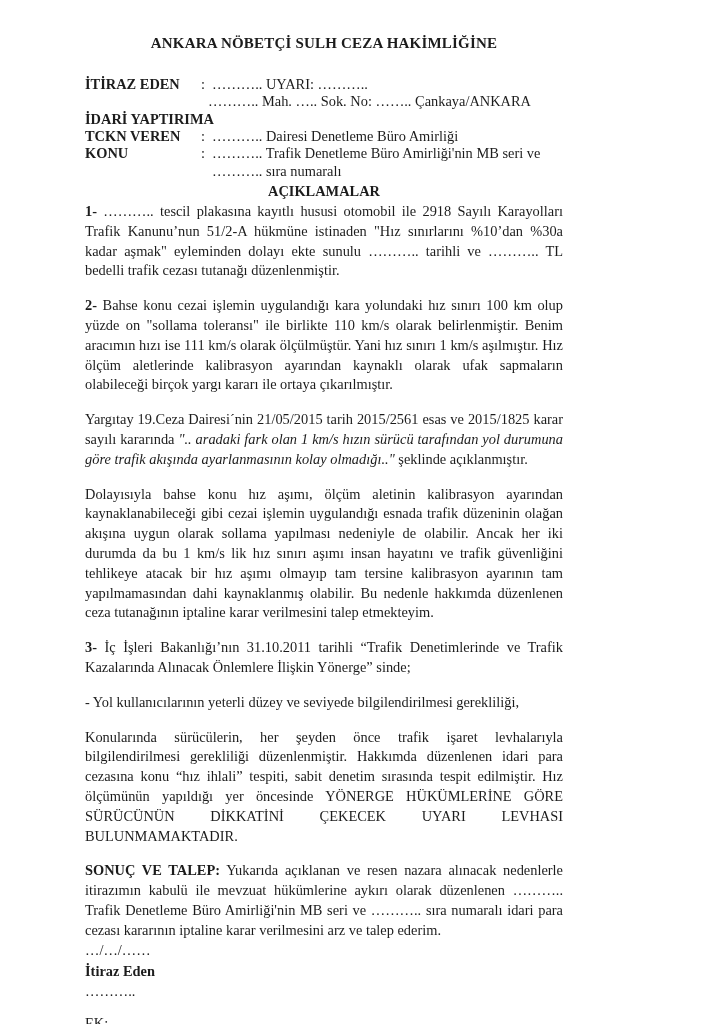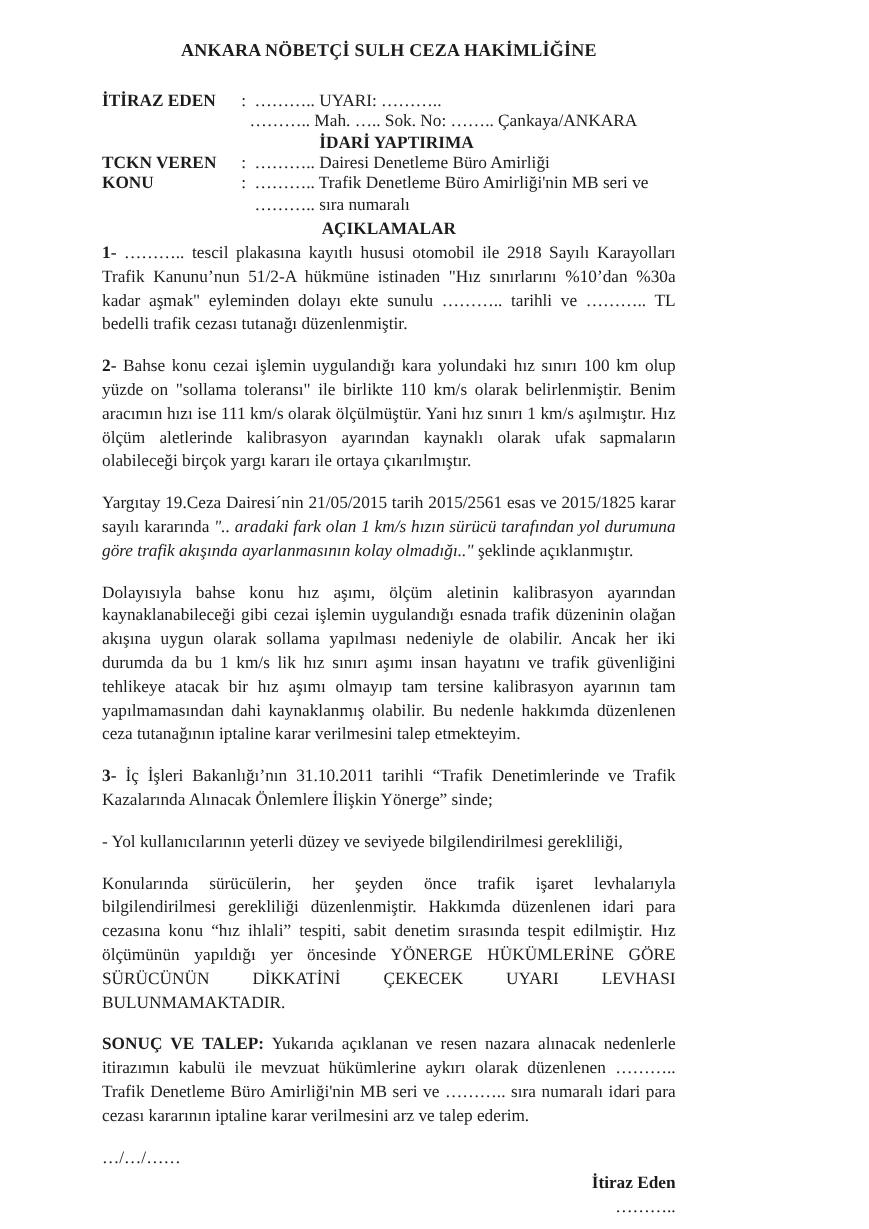--- a/index.html
+++ b/index.html
@@ -16,33 +16,33 @@
     overflow: hidden;
   }
   .title {
     text-align: center;
     font-weight: 700;
     font-size: 15px;
     margin: 0 0 22px 0;
     letter-spacing: 0.2px;
   }
   .fields { line-height: 17.4px; margin-bottom: 2px; }
-  .frow { display: flex; justify-content: center; }
+  .frow { display: flex; }
   .flabel { font-weight: 700; flex: 0 0 116px; width: 116px; white-space: nowrap; }
   .fsep { margin-right: 7px; }
   .fvalue { flex: 1; }
   .fcont { padding-left: 123px; }
   .heading { text-align: center; font-weight: 700; margin: 1px 0 0 0; }
   .para { margin: 0 0 15px 0; text-align: justify; }
-  .para.no-gap { margin-bottom: 15px; }
+  .para.no-gap { margin-bottom: 0; }
   .b { font-weight: 700; }
   .i { font-style: italic; }
   .bullets { margin: 12px 0 15px 0; }
   .date-line { text-align: left; }
-  .signature { text-align: right; margin: 2px 0 12px 0; }
+  .signature { margin: 2px 0 12px 0; }
   .ek { margin-top: 6px; }
 </style>
 </head>
 <body>
 
 <div class="page">
 
   <div class="title">ANKARA NÖBETÇİ SULH CEZA HAKİMLİĞİNE</div>
 
   <div class="fields">

